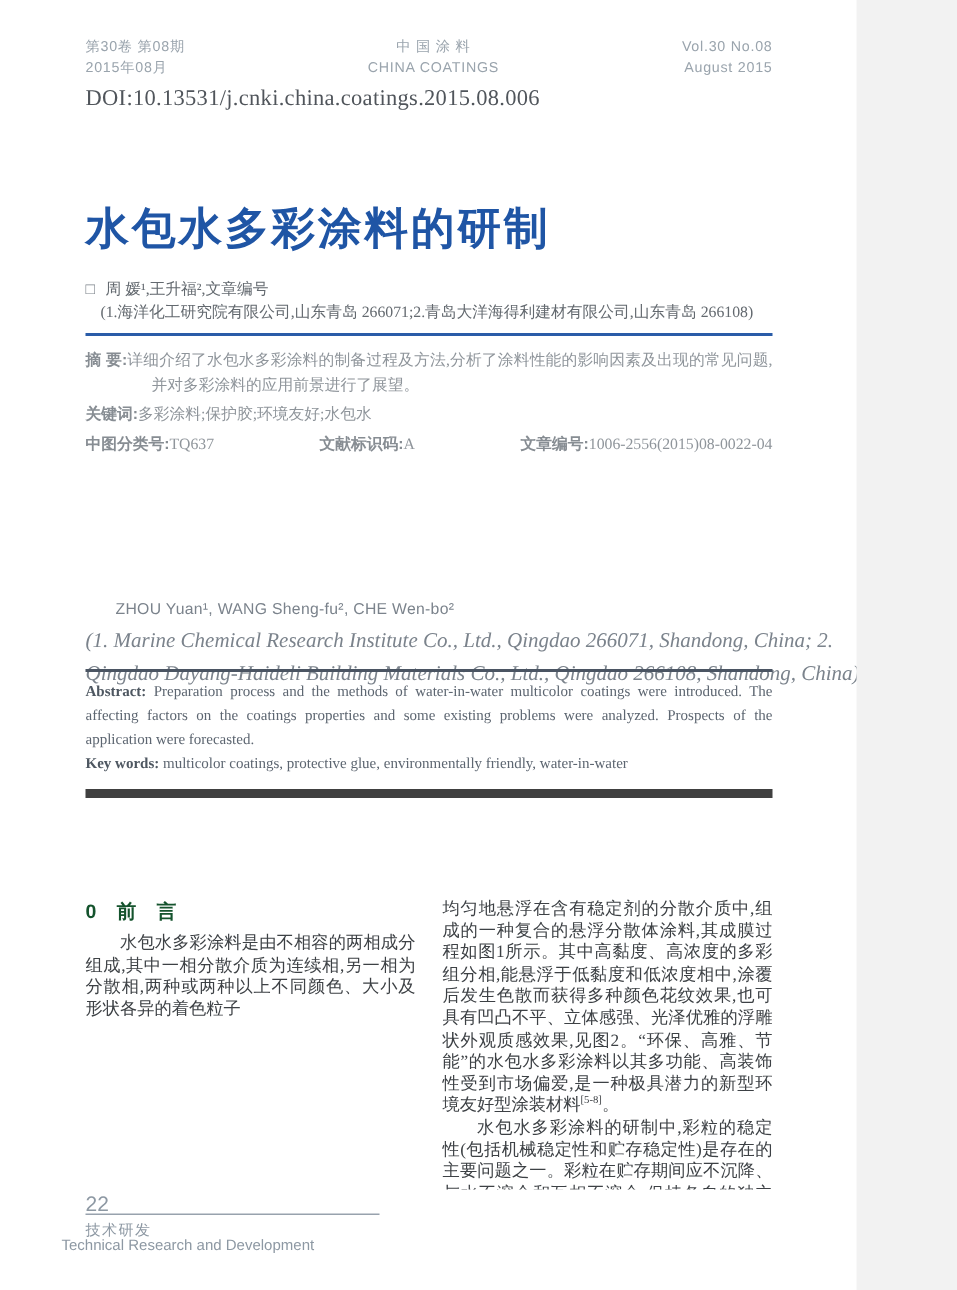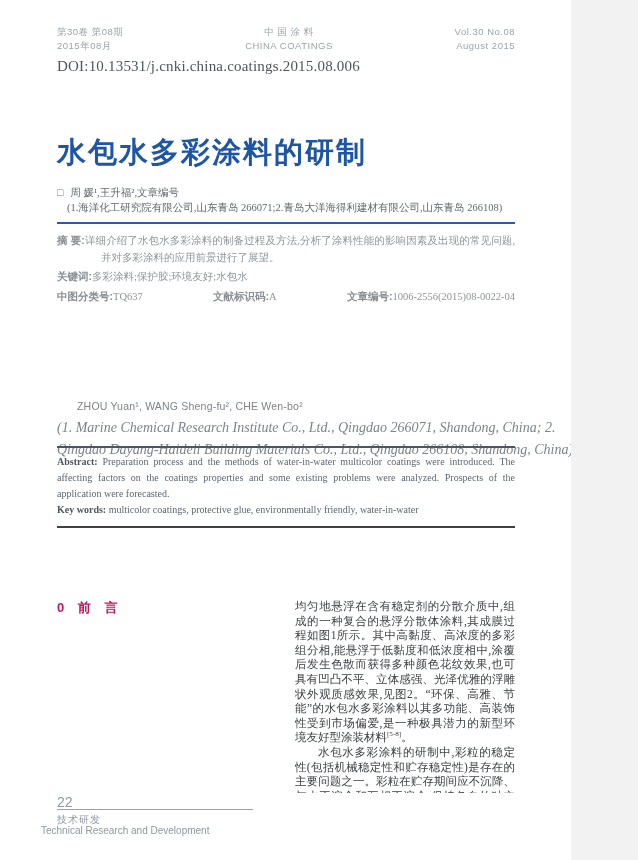--- a/index.html
+++ b/index.html
@@ -64,36 +64,36 @@
     font-family:"Liberation Sans",sans-serif;
     font-size:10.5px;color:#7b838c;letter-spacing:.2px;margin-left:20px;
   }
   .en-affil{
     position:absolute;top:417px;left:57px;width:523px;
     font-style:italic;font-size:14px;line-height:1.55;color:#7b838c;
   }
   
   .en-absblock{
     position:absolute;top:446px;left:57px;right:56px;
-    border-top:2px solid #4b5563;border-bottom:2px solid #404040;
+    border-top:2px solid #4b5563;border-bottom:6px solid #404040;
     padding:6px 0 8px 0;
     font-size:10px;line-height:1.6;color:#5d6671;text-align:justify;
   }
   .en-absblock p{margin:0;}
   .en-absblock .lbl{font-weight:700;color:#4e5761;}
   
   .columns{
     position:absolute;top:599px;left:57px;right:56px;height:194px;
     display:flex;gap:18px;overflow:hidden;
   }
   .col{flex:1 1 0;min-width:0;}
   .sec-heading{
     margin:0 0 5px 0;
     font-family:"Liberation Sans",sans-serif;font-weight:700;
-    font-size:13px;color:#be185d;letter-spacing:5px;
+    font-size:13px;color:#14532d;letter-spacing:5px;
   }
   .para{
     margin:0;font-size:11.5px;line-height:14.6px;color:#3d4145;
     text-align:justify;
   }
   .para.indent{text-indent:2em;}
   .para sup{font-size:.62em;line-height:0;}
   
   .pageno{
     position:absolute;top:794px;left:57px;
@@ -168,20 +168,21 @@
     </p>
     <p>
       <span class="lbl">Key words:</span>
       <span>multicolor coatings, protective glue, environmentally friendly, water-in-water</span>
     </p>
   </div>
 
   <div class="columns">
     <section class="col">
       <h3 class="sec-heading">0 前 言</h3>
+      <p class="para indent"><span>水包水多彩涂料是由不相容的两相成分组成,其中一相分散介质为连续相,另一相为分散相,两种或两种以上不同颜色、大小及形状各异的着色粒子</span></p>
     </section>
     <section class="col">
       <p class="para"><span>均匀地悬浮在含有稳定剂的分散介质中,组成的一种复合的悬浮分散体涂料,其成膜过程如图1所示。其中高黏度、高浓度的多彩组分相,能悬浮于低黏度和低浓度相中,涂覆后发生色散而获得多种颜色花纹效果,也可具有凹凸不平、立体感强、光泽优雅的浮雕状外观质感效果,见图2。“环保、高雅、节能”的水包水多彩涂料以其多功能、高装饰性受到市场偏爱,是一种极具潜力的新型环境友好型涂装材料</span><sup>[5-8]</sup><span>。</span></p>
       <p class="para indent"><span>水包水多彩涂料的研制中,彩粒的稳定性(包括机械稳定性和贮存稳定性)是存在的主要问题之一。彩粒在贮存期间应不沉降、与水不溶合和互相不溶合,保持各自的独立性,另外,彩粒的大小也不容易</span></p>
     </section>
   </div>
 
   <div class="pageno">22</div>
   <div class="fline"></div>
   <div class="f-cn">技术研发</div>

